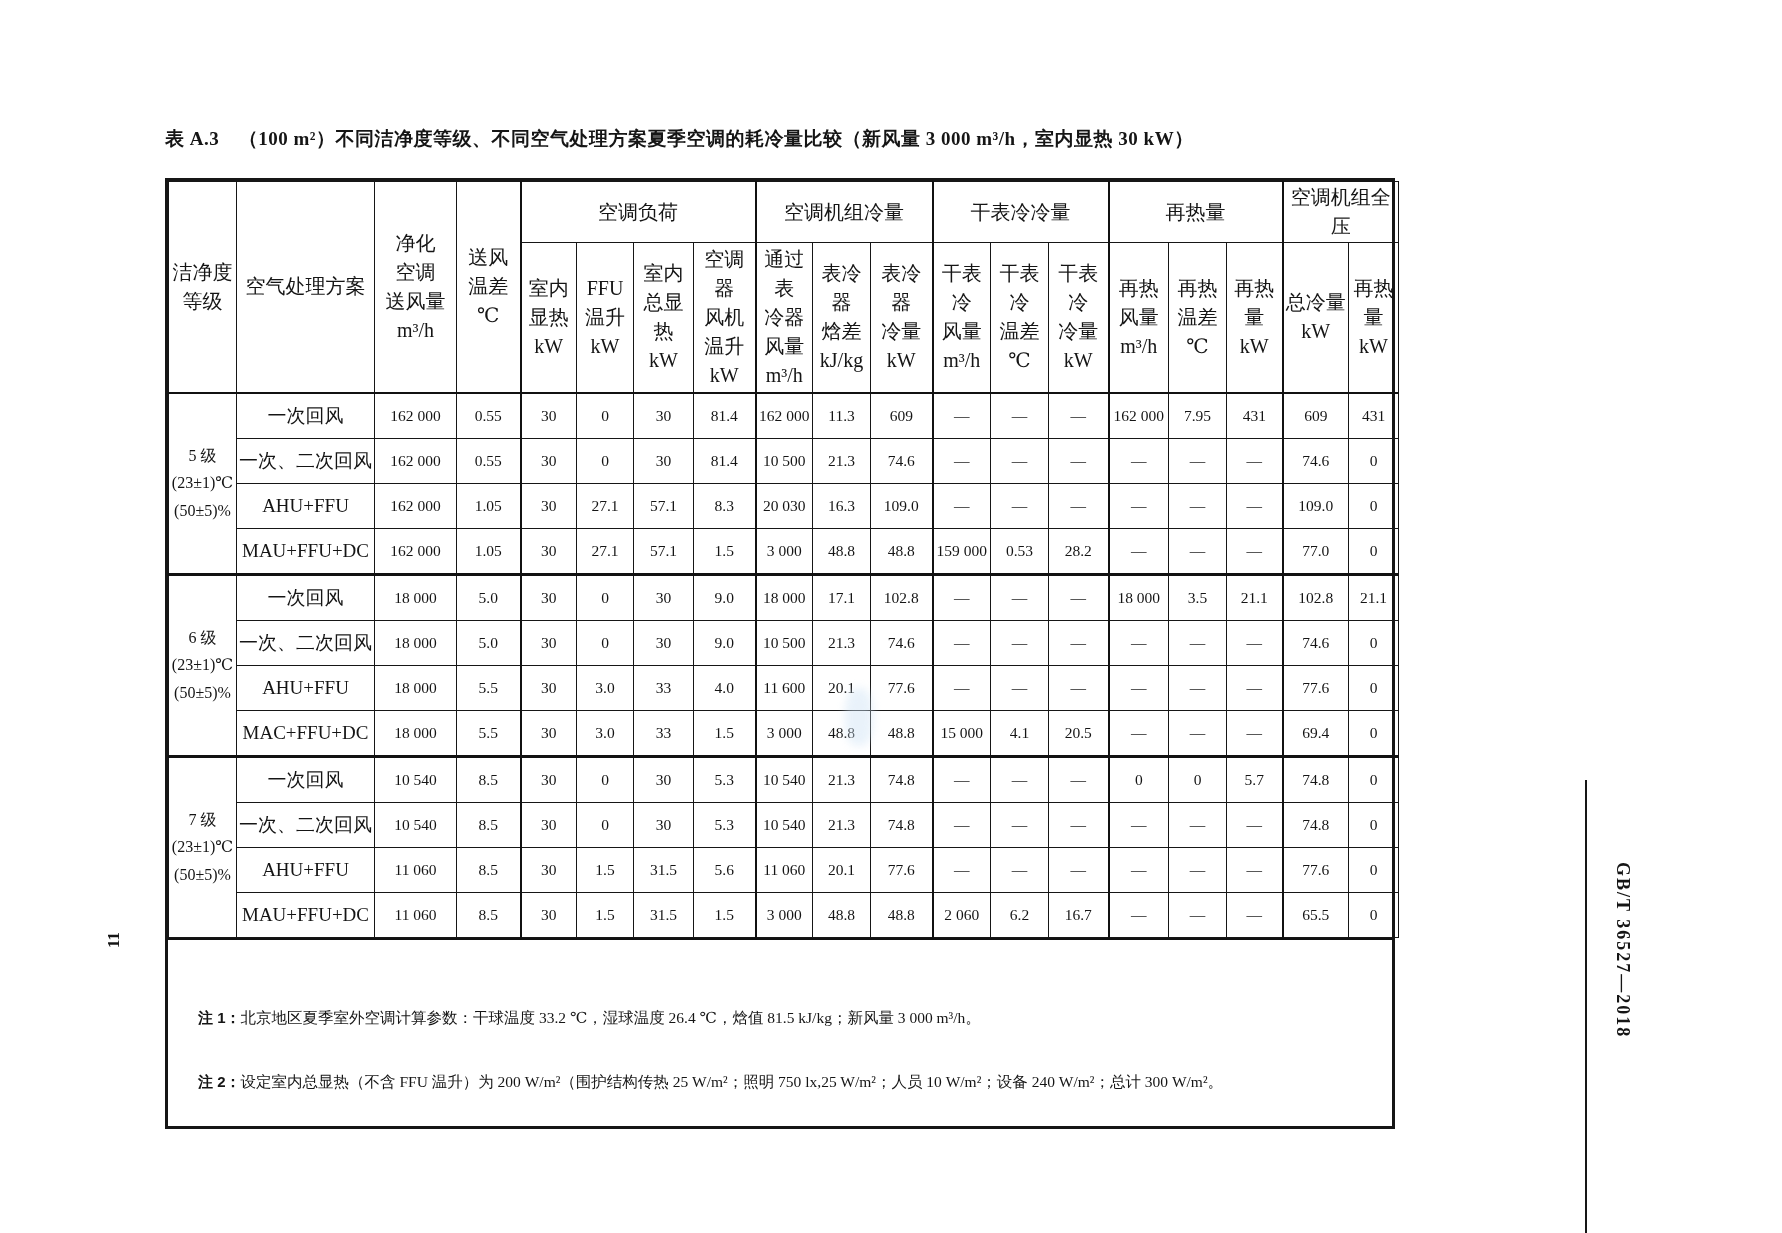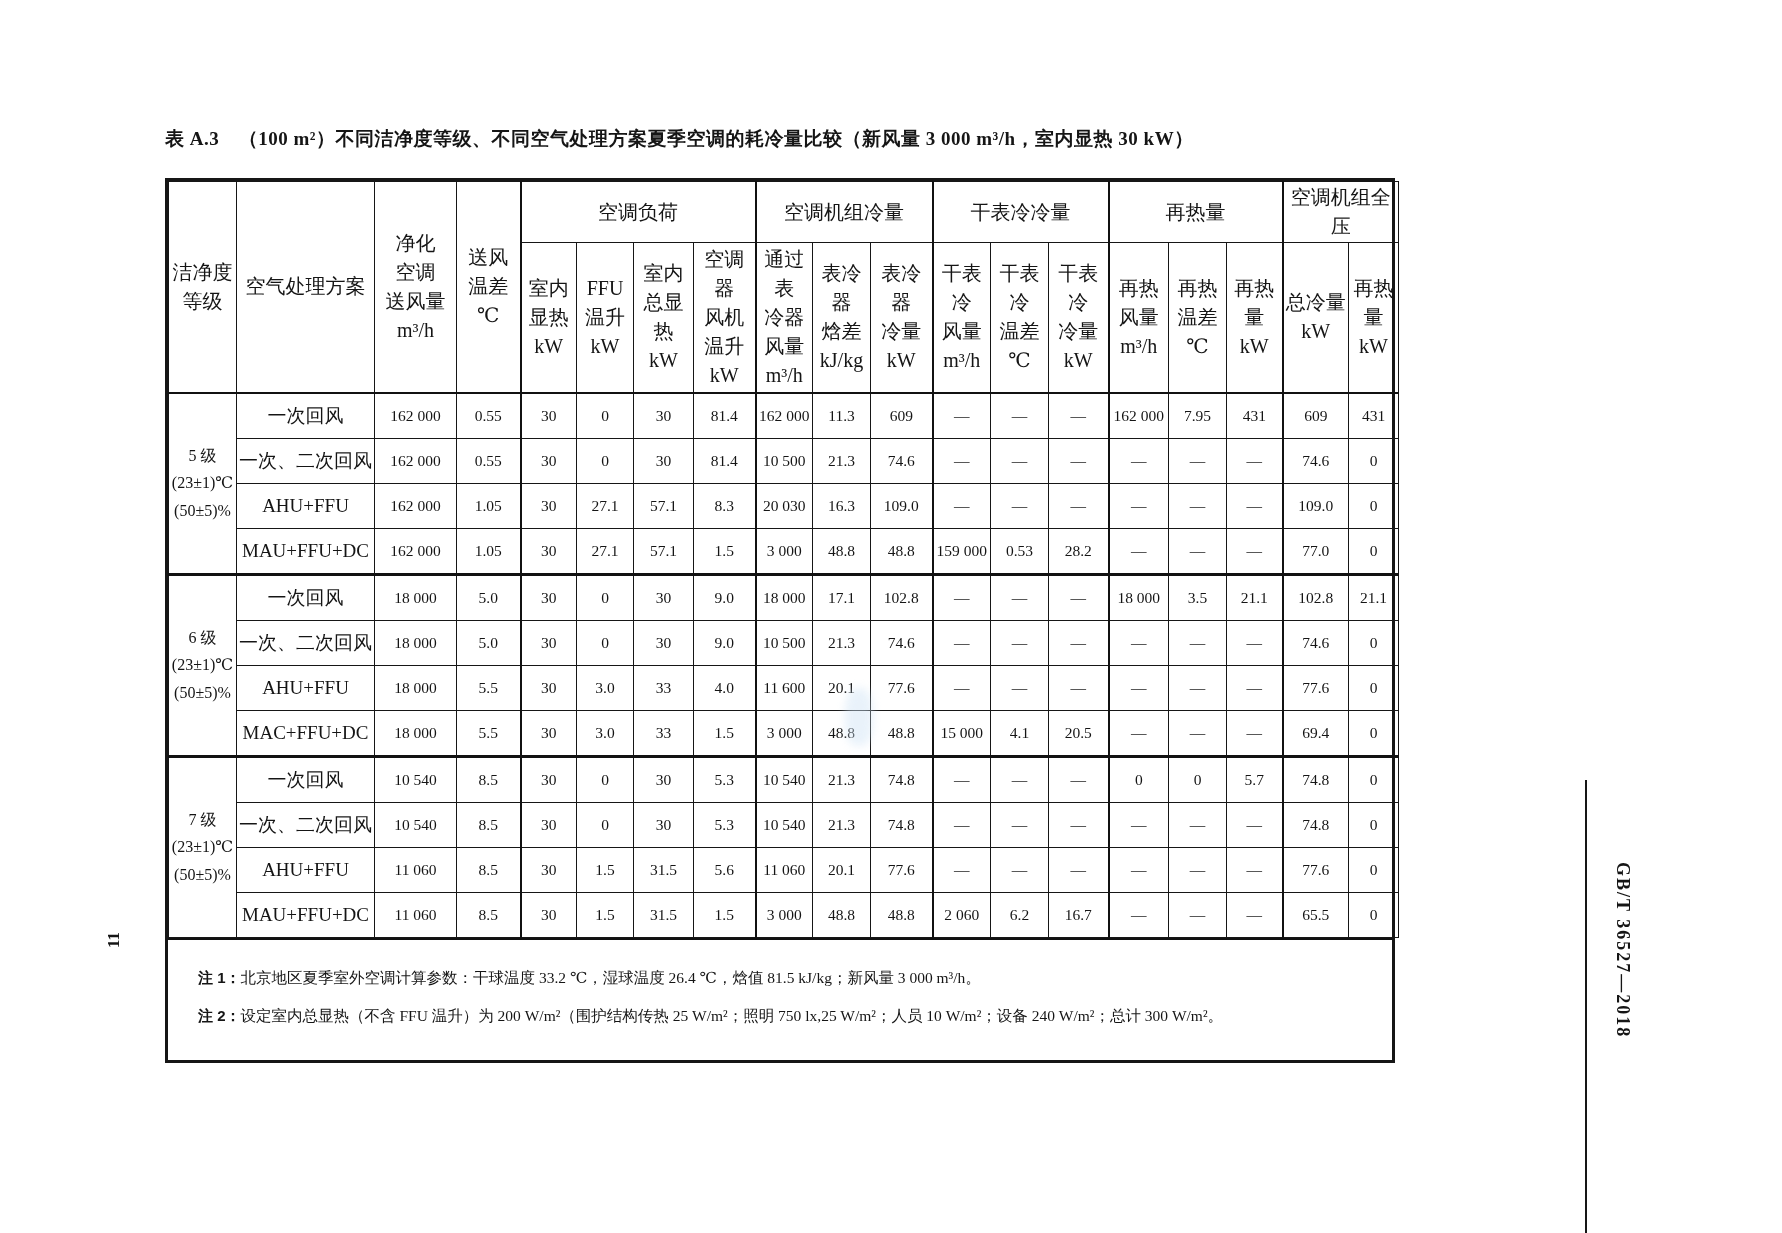--- a/index.html
+++ b/index.html
@@ -26,21 +26,21 @@
   tbody td{font-size:15.5px;height:42px;white-space:nowrap;}
   tbody td.group-label{font-size:16px;white-space:pre-line;line-height:1.7;}
   tbody td.scheme{font-size:19px;}
   tbody tr:first-child td{border-top:2.5px solid #111;}
   tbody tr.group-start td{border-top:3px solid #111;}
   .gb{border-left:2px solid #111 !important;}
   .notes{
     border-top:2.5px solid #111;padding:26px 26px 18px 30px;
     font-size:15.5px;line-height:1.55;
   }
-  .note{padding-left:58px;text-indent:-58px;margin-bottom:14px;}
+  .note{padding-left:58px;text-indent:-58px;margin-bottom:14px;margin-top:40px;}
   .note b{font-family:"Liberation Sans","DejaVu Sans",sans-serif;font-weight:bold;font-size:15px;}
   .side-standard{
     position:absolute;left:1612px;top:862px;height:300px;
     writing-mode:vertical-rl;font-size:18px;font-weight:bold;letter-spacing:2px;
     font-family:"Liberation Serif","DejaVu Serif",serif;
   }
   .page-number{
     position:absolute;left:104px;top:932px;
     writing-mode:vertical-rl;transform:rotate(180deg);
     font-size:17px;font-weight:bold;

